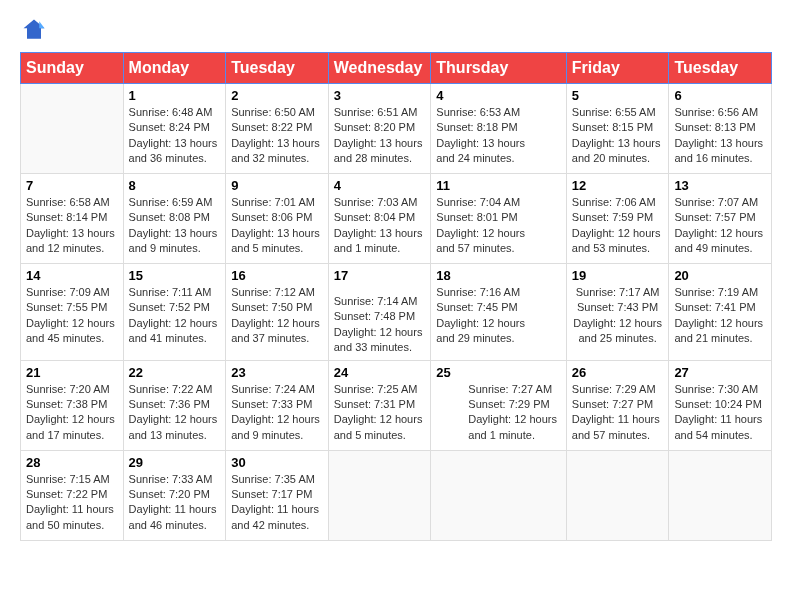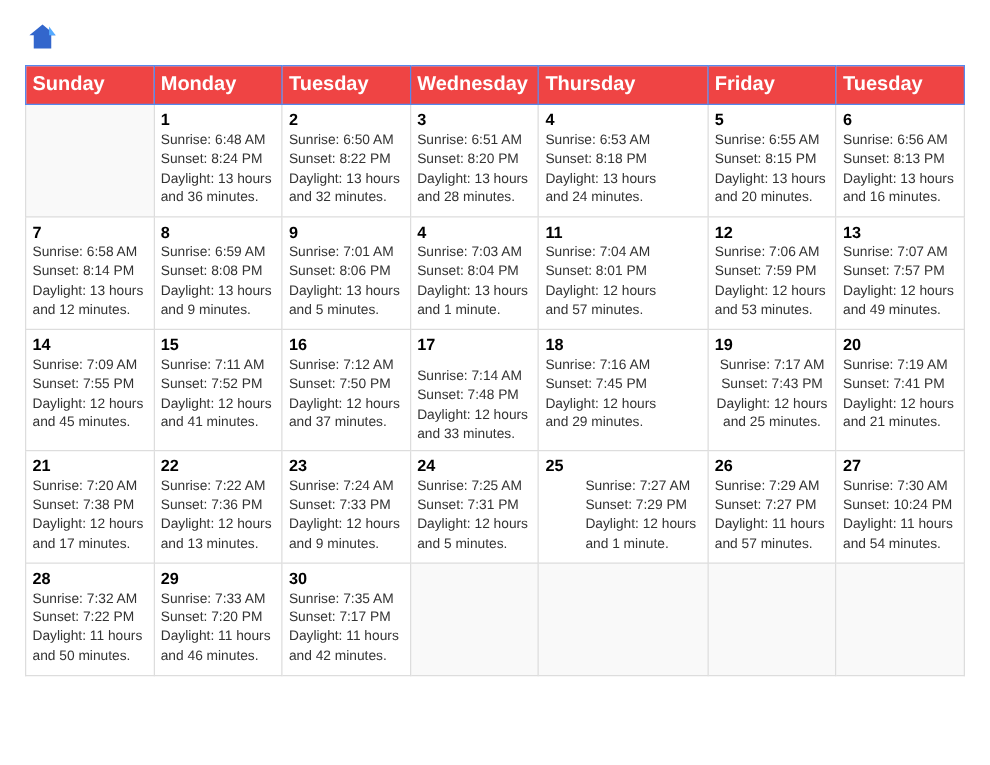--- a/index.html
+++ b/index.html
@@ -312,21 +312,21 @@
           <span class="day-number">27</span>
           <div class="day-info" style="white-space: pre-line;">Sunrise: 7:30 AM
 Sunset: 10:24 PM
 Daylight: 11 hours
 and 54 minutes.</div>
         </td>
       </tr>
       <tr>
         <td>
           <span class="day-number">28</span>
-          <div class="day-info" style="white-space: pre-line;">Sunrise: 7:32 AM
+          <div class="day-info" style="white-space: pre-line;">Sunrise: 7:15 AM
 Sunset: 7:22 PM
 Daylight: 11 hours
 and 50 minutes.</div>
         </td>
         <td>
           <span class="day-number">29</span>
           <div class="day-info" style="white-space: pre-line;">Sunrise: 7:33 AM
 Sunset: 7:20 PM
 Daylight: 11 hours
 and 46 minutes.</div>

